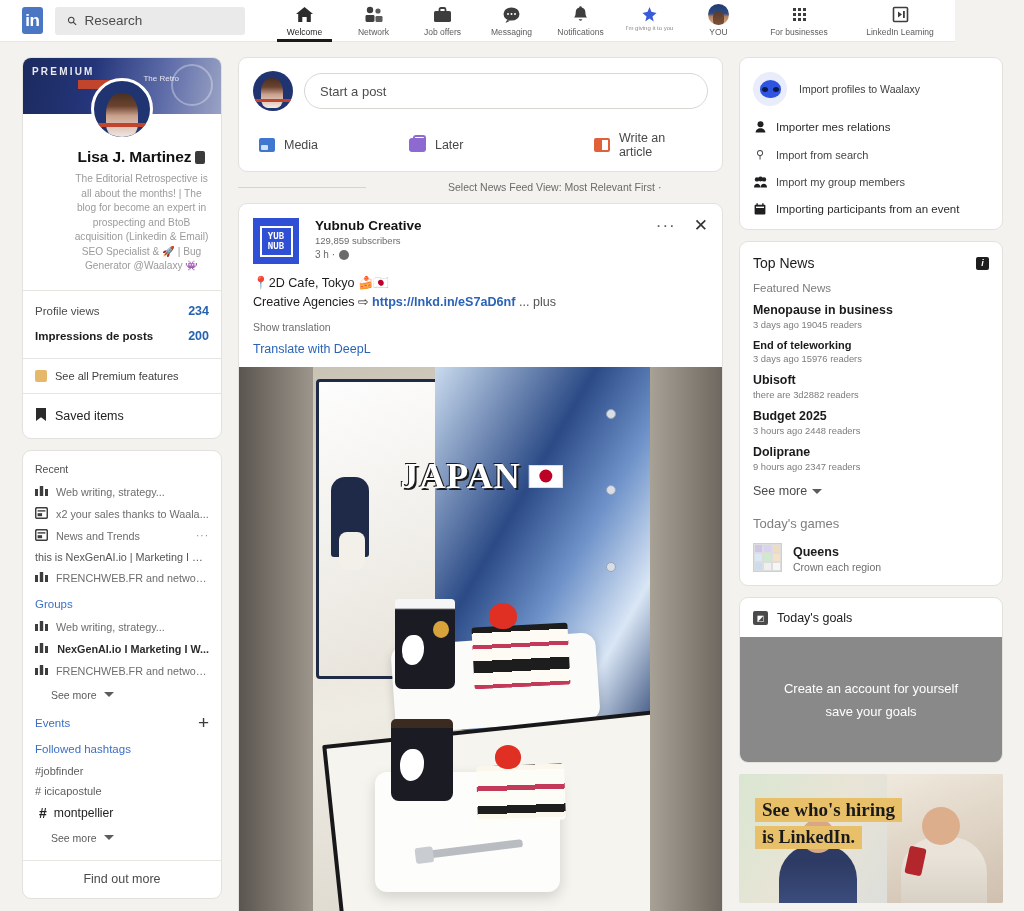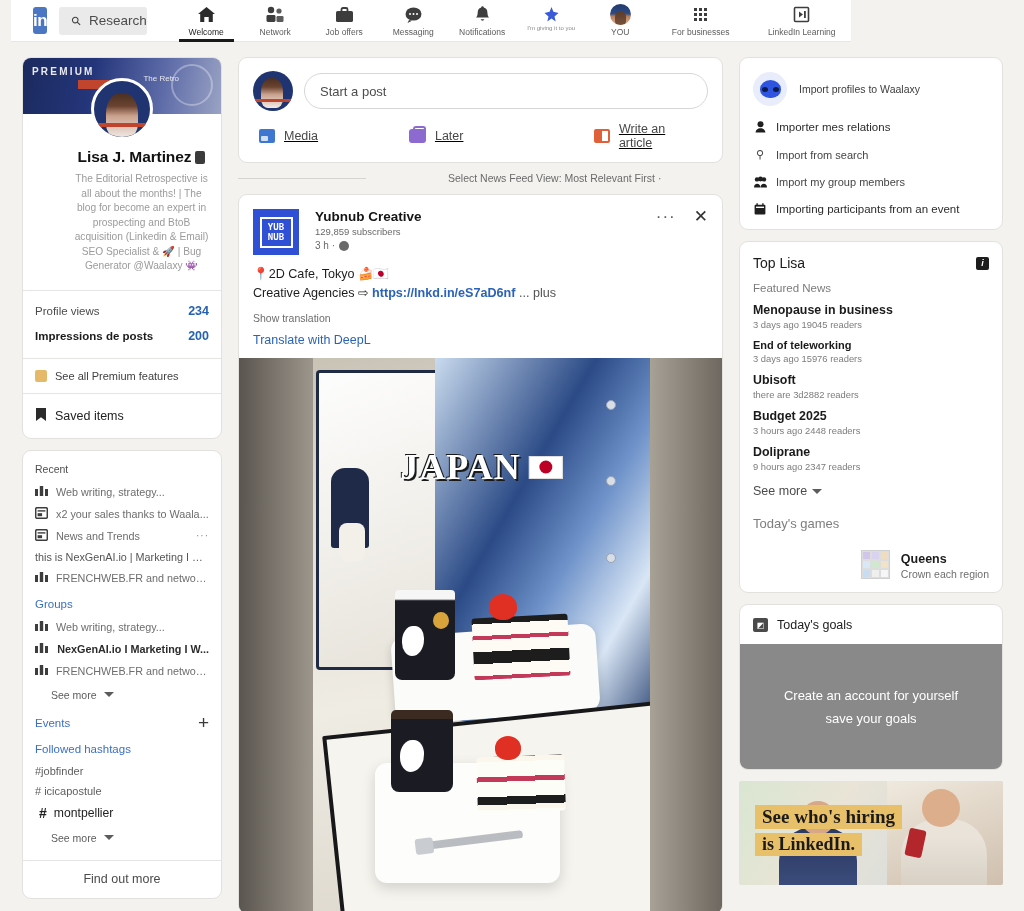--- a/index.html
+++ b/index.html
@@ -6,21 +6,21 @@
   html, body {
     width: 1024px; height: 911px;
     background: #f4f2ee;
     font-family: "Liberation Sans", sans-serif;
     overflow: hidden;
   }
   .app { position: relative; width: 1024px; height: 911px; }
 
   
   .topnav {
-    position: absolute; top: 0; left: 11px; width: 840px; height: 42px;
+    position: absolute; top: 0; left: 0; width: 955px; height: 42px;
     background: #ffffff;
     display: flex; align-items: center;
     border-bottom: 1px solid #e8e6e1;
     z-index: 20;
   }
   .li-logo {
     width: 27px; height: 27px; margin-left: 22px;
     background: #4a76c4; border-radius: 3px;
     color: #fff; font-weight: bold; font-size: 17px;
     display: flex; align-items: center; justify-content: center;
@@ -150,21 +150,21 @@
   .avatar-sm .face {
     position:absolute; left: 8px; top: 7px; width: 22px; height: 30px;
     background: linear-gradient(#4a2f21 0%, #6b4330 30%, #c9a18c 55%, #f3ece8 100%);
     border-radius: 46% 46% 30% 30%;
   }
   .avatar-sm .bar { position:absolute; left:2px; right:2px; top: 28px; height:3px; background:#c1452c; }
   .startpost {
     flex: 1; height: 36px; border: 1px solid #d8d6d2; border-radius: 22px;
     display: flex; align-items: center; padding-left: 15px; font-size: 13px; color: #4d4d4d;
   }
-  .comp-actions { display: flex; margin-top: 11px; padding: 0 6px; text-decoration: underline; }
+  .comp-actions { display: flex; margin-top: 20px; padding: 0 6px; }
   .cact { display: flex; align-items: center; gap: 9px; font-size: 12.5px; color: #484848; }
   .cact.a1 { width: 150px; }
   .cact.a2 { width: 185px; }
   .ic-media { width: 16px; height: 14px; background:#3f76d0; border-radius: 2px; position: relative; }
   .ic-media::after{ content:""; position:absolute; left:2px; bottom:2px; width:7px;height:5px;background:#cfe0f7;border-radius:1px;}
   .ic-later { width: 17px; height: 14px; background:#8d6ad0; border-radius: 3px; position:relative; }
   .ic-later::before{content:"";position:absolute;left:4px;top:-3px;width:9px;height:4px;border:2px solid #8d6ad0;border-bottom:0;border-radius:3px 3px 0 0;}
   .ic-article { width: 16px; height: 14px; background:#e0603a; border-radius: 2px; position:relative;}
   .ic-article::after{content:"";position:absolute;right:2px;top:2px;width:6px;height:10px;background:#fff;}
 
@@ -291,37 +291,37 @@
   .news-title { font-size: 14px; color: #1b1b1b; }
   .info-sq { width: 13px; height: 13px; background:#1d1d1d; color:#fff; font-size:9px; font-weight:bold;
     display:flex;align-items:center;justify-content:center;border-radius:2px; font-style: italic;}
   .featured { font-size: 11.5px; color: #7b7b7b; margin-top: 11px; }
   .nitem { margin-top: 9px; }
   .nitem .nt { font-size: 12.4px; font-weight: bold; color: #1a1a1a; }
   .nitem.sm .nt { font-size: 11px; }
   .nitem .nm { font-size: 9.4px; color: #7c7c7c; margin-top: 2px; }
   .newsmore { display:flex; align-items:center; gap:5px; margin-top: 12px; font-size: 12.5px; color: #4c4c4c;}
   .games-title { font-size: 13px; color: #7e7e7e; margin-top: 18px; }
-  .game-row { display:flex; align-items:center; gap: 11px; margin-top: 18px; justify-content: flex-end; }
+  .game-row { display:flex; align-items:center; gap: 11px; margin-top: 11px; }
   .queens-grid { width: 29px; height: 29px; display:grid; grid-template-columns: repeat(3,1fr); grid-template-rows: repeat(3,1fr); border:1px solid #cfcfcf; flex:none;}
   .queens-grid div { border: .5px solid #ddd; }
   .gname { font-size: 12.5px; font-weight: bold; color: #1c1c1c; }
   .gsub { font-size: 10.5px; color: #6e6e6e; margin-top: 1px; }
 
   
   .goals { margin-top: 11px; }
   .goals-head { display:flex; align-items:center; gap: 9px; padding: 13px 13px 12px; }
   .goal-ic { width: 15px; height: 14px; background:#4a4a4a; border-radius:2px; color:#fff; font-size:8px;
     display:flex;align-items:center;justify-content:center;}
   .goals-title { font-size: 12.5px; color: #202020; }
   .goals-body {
     height: 125px; background: #898989; display:flex; flex-direction:column;
     align-items:center; justify-content:center; color:#fff; font-size: 13px; line-height: 23px; text-align:center;
   }
-  .adimg { margin-top: 11px; height: 104px; position: relative; overflow: hidden; border-radius: 2px;
+  .adimg { margin-top: 11px; height: 129px; position: relative; overflow: hidden; border-radius: 2px;
     background: linear-gradient(120deg,#d9e6d2 0%,#e9e4d6 35%,#cfd8e0 100%); }
   .adimg .half { position:absolute; right:0; top:0; bottom:0; width: 44%;
     background: linear-gradient(160deg,#efe9dd,#cfbfae); }
   .adimg .p1 { position:absolute; left: 15%; bottom: -6px; width: 78px; height: 64px;
     background: linear-gradient(#2d3a63 25%,#3d4f80); border-radius: 34px 34px 6px 6px;}
   .adimg .p1::before{content:"";position:absolute;left:50%;top:-26px;transform:translateX(-50%);
     width:34px;height:34px;border-radius:50%;background:#d7a787;}
   .adimg .p2 { position:absolute; right: 6%; bottom: -6px; width: 86px; height: 72px;
     background: linear-gradient(#e9e3da 25%,#d6cec2); border-radius: 36px 36px 6px 6px;}
   .adimg .p2::before{content:"";position:absolute;left:46%;top:-30px;transform:translateX(-50%);
@@ -724,21 +724,21 @@
               <rect x="2.4" y=".3" width="1.4" height="2.4" fill="#1f1f1f"></rect>
               <rect x="8.2" y=".3" width="1.4" height="2.4" fill="#1f1f1f"></rect>
             </svg>
           </span>
         <span>Importing participants from an event</span>
       </div>
     </div>
 
     <div class="card news">
       <div class="news-head">
-        <span class="news-title">Top Lisa</span>
+        <span class="news-title">Top News</span>
         <span class="info-sq">i</span>
       </div>
       <div class="featured">Featured News</div>
 
       <div class="nitem">
         <div class="nt">Menopause in business</div>
         <div class="nm">3 days ago 19045 readers</div>
       </div>
       <div class="nitem sm">
         <div class="nt">End of teleworking</div>

